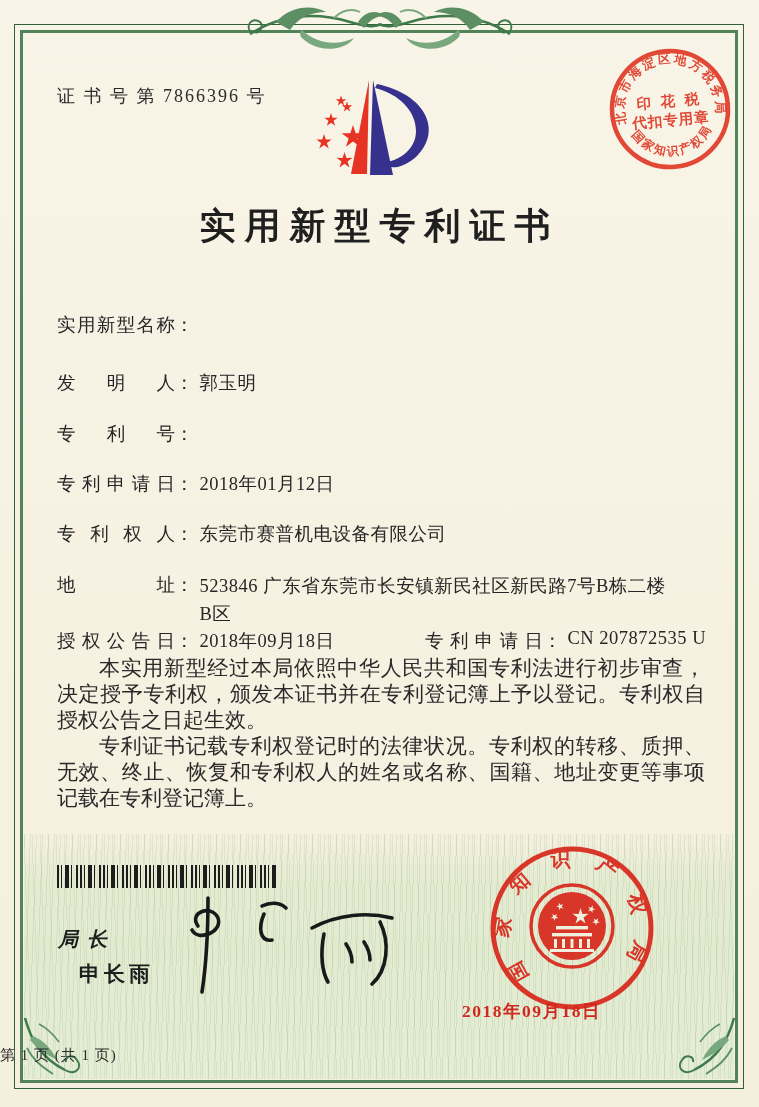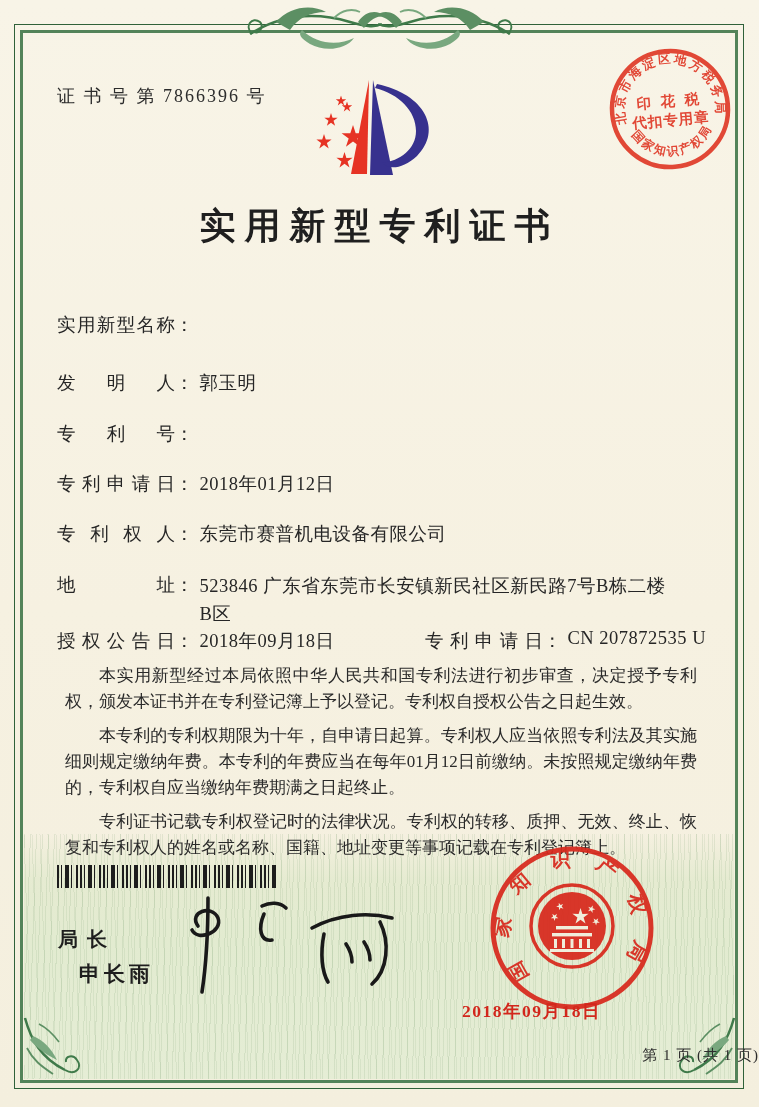--- a/index.html
+++ b/index.html
@@ -26,38 +26,38 @@
   
   .cert-number{position:absolute;left:57px;top:84px;font-size:18px;letter-spacing:2px;color:#2c2c2c;}
   .title{position:absolute;left:0;right:0;top:202px;text-align:center;font-size:36px;font-weight:bold;letter-spacing:9px;color:#1f1f1f;}
   .frow{position:absolute;left:57px;width:650px;font-size:18.5px;display:flex;align-items:flex-start;}
   .flabel{display:inline-block;width:118px;text-align:justify;text-align-last:justify;flex:none;}
   .fcolon{flex:none;margin:0 6px 0 0;}
   .fvalue{letter-spacing:.5px;}
   .addr-val{width:474px;line-height:28px;}
   .grant-group2{position:absolute;left:368px;top:0;display:flex;}
   .paras{position:absolute;left:57px;top:655px;width:648px;}
-  .paras p{margin:8px;text-indent:2em;text-align:justify;line-height:26px;font-size:17px;color:#2a2a2a;}
+  .paras p{margin:0;text-indent:2em;text-align:justify;line-height:26px;font-size:21px;color:#2a2a2a;}
   
   .barcode{
     position:absolute;left:57px;top:865px;width:219px;height:23px;
     background:
       repeating-linear-gradient(90deg,#1d1d1d 0 2px,transparent 2px 4px,#1d1d1d 4px 5px,transparent 5px 8px,
         #1d1d1d 8px 12px,transparent 12px 14px,#1d1d1d 14px 15px,transparent 15px 19px,
         #1d1d1d 19px 21px,transparent 21px 23px);
   }
   
-  .director-title{position:absolute;left:58px;top:926px;font-size:20px;font-weight:bold;letter-spacing:9px;color:#1e1e1e;}
+  .director-title{position:absolute;left:58px;top:926px;font-size:20px;font-weight:bold;letter-spacing:9px;color:#1e1e1e;font-style:italic;}
   .director-name{position:absolute;left:58px;top:960px;font-size:21px;font-weight:bold;letter-spacing:4px;color:#1e1e1e;margin-left:21px;}
   .sig-svg{position:absolute;left:168px;top:888px;}
   
   .tax-stamp{position:absolute;left:603px;top:46px;opacity:.92;}
   .main-seal{position:absolute;left:486px;top:842px;opacity:.93;}
   .seal-date{position:absolute;left:462px;top:999px;font-size:17.5px;font-weight:bold;letter-spacing:1.5px;color:#d2271c;}
-  .footer{position:absolute;left:0;right:0;top:1046px;text-align:right;font-size:15px;letter-spacing:1px;color:#2c2c2c;}
+  .footer{position:absolute;left:0;right:0;top:1046px;text-align:left;font-size:15px;letter-spacing:1px;color:#2c2c2c;}
   .logo-svg{position:absolute;left:303px;top:74px;}
 </style>
 </head>
 <body>
 
 <div class="frame-outer"></div>
 <div class="frame-inner"></div>
 <div class="green-band"></div>
 
 <svg width="0" height="0" style="position:absolute">
@@ -166,21 +166,20 @@
   <span class="fvalue">2018年09月18日</span>
   <span class="grant-group2">
     <span class="flabel">专利申请日</span>
       <span class="fcolon">：</span>
     <span class="fvalue">CN 207872535 U</span>
   </span>
 </div>
 
 <div class="paras">
   <p>本实用新型经过本局依照中华人民共和国专利法进行初步审查，决定授予专利权，颁发本证书并在专利登记簿上予以登记。专利权自授权公告之日起生效。</p>
-  <p>本专利的专利权期限为十年，自申请日起算。专利权人应当依照专利法及其实施细则规定缴纳年费。本专利的年费应当在每年01月12日前缴纳。未按照规定缴纳年费的，专利权自应当缴纳年费期满之日起终止。</p>
   <p>专利证书记载专利权登记时的法律状况。专利权的转移、质押、无效、终止、恢复和专利权人的姓名或名称、国籍、地址变更等事项记载在专利登记簿上。</p>
 </div>
 
 <div class="barcode"></div>
 
 <div class="director-title">局长</div>
 <div class="director-name">申长雨</div>
 
 <svg class="sig-svg" width="235" height="118" viewBox="0 0 235 118">
   <g fill="none" stroke="#191919" stroke-width="3.6" stroke-linecap="round">

